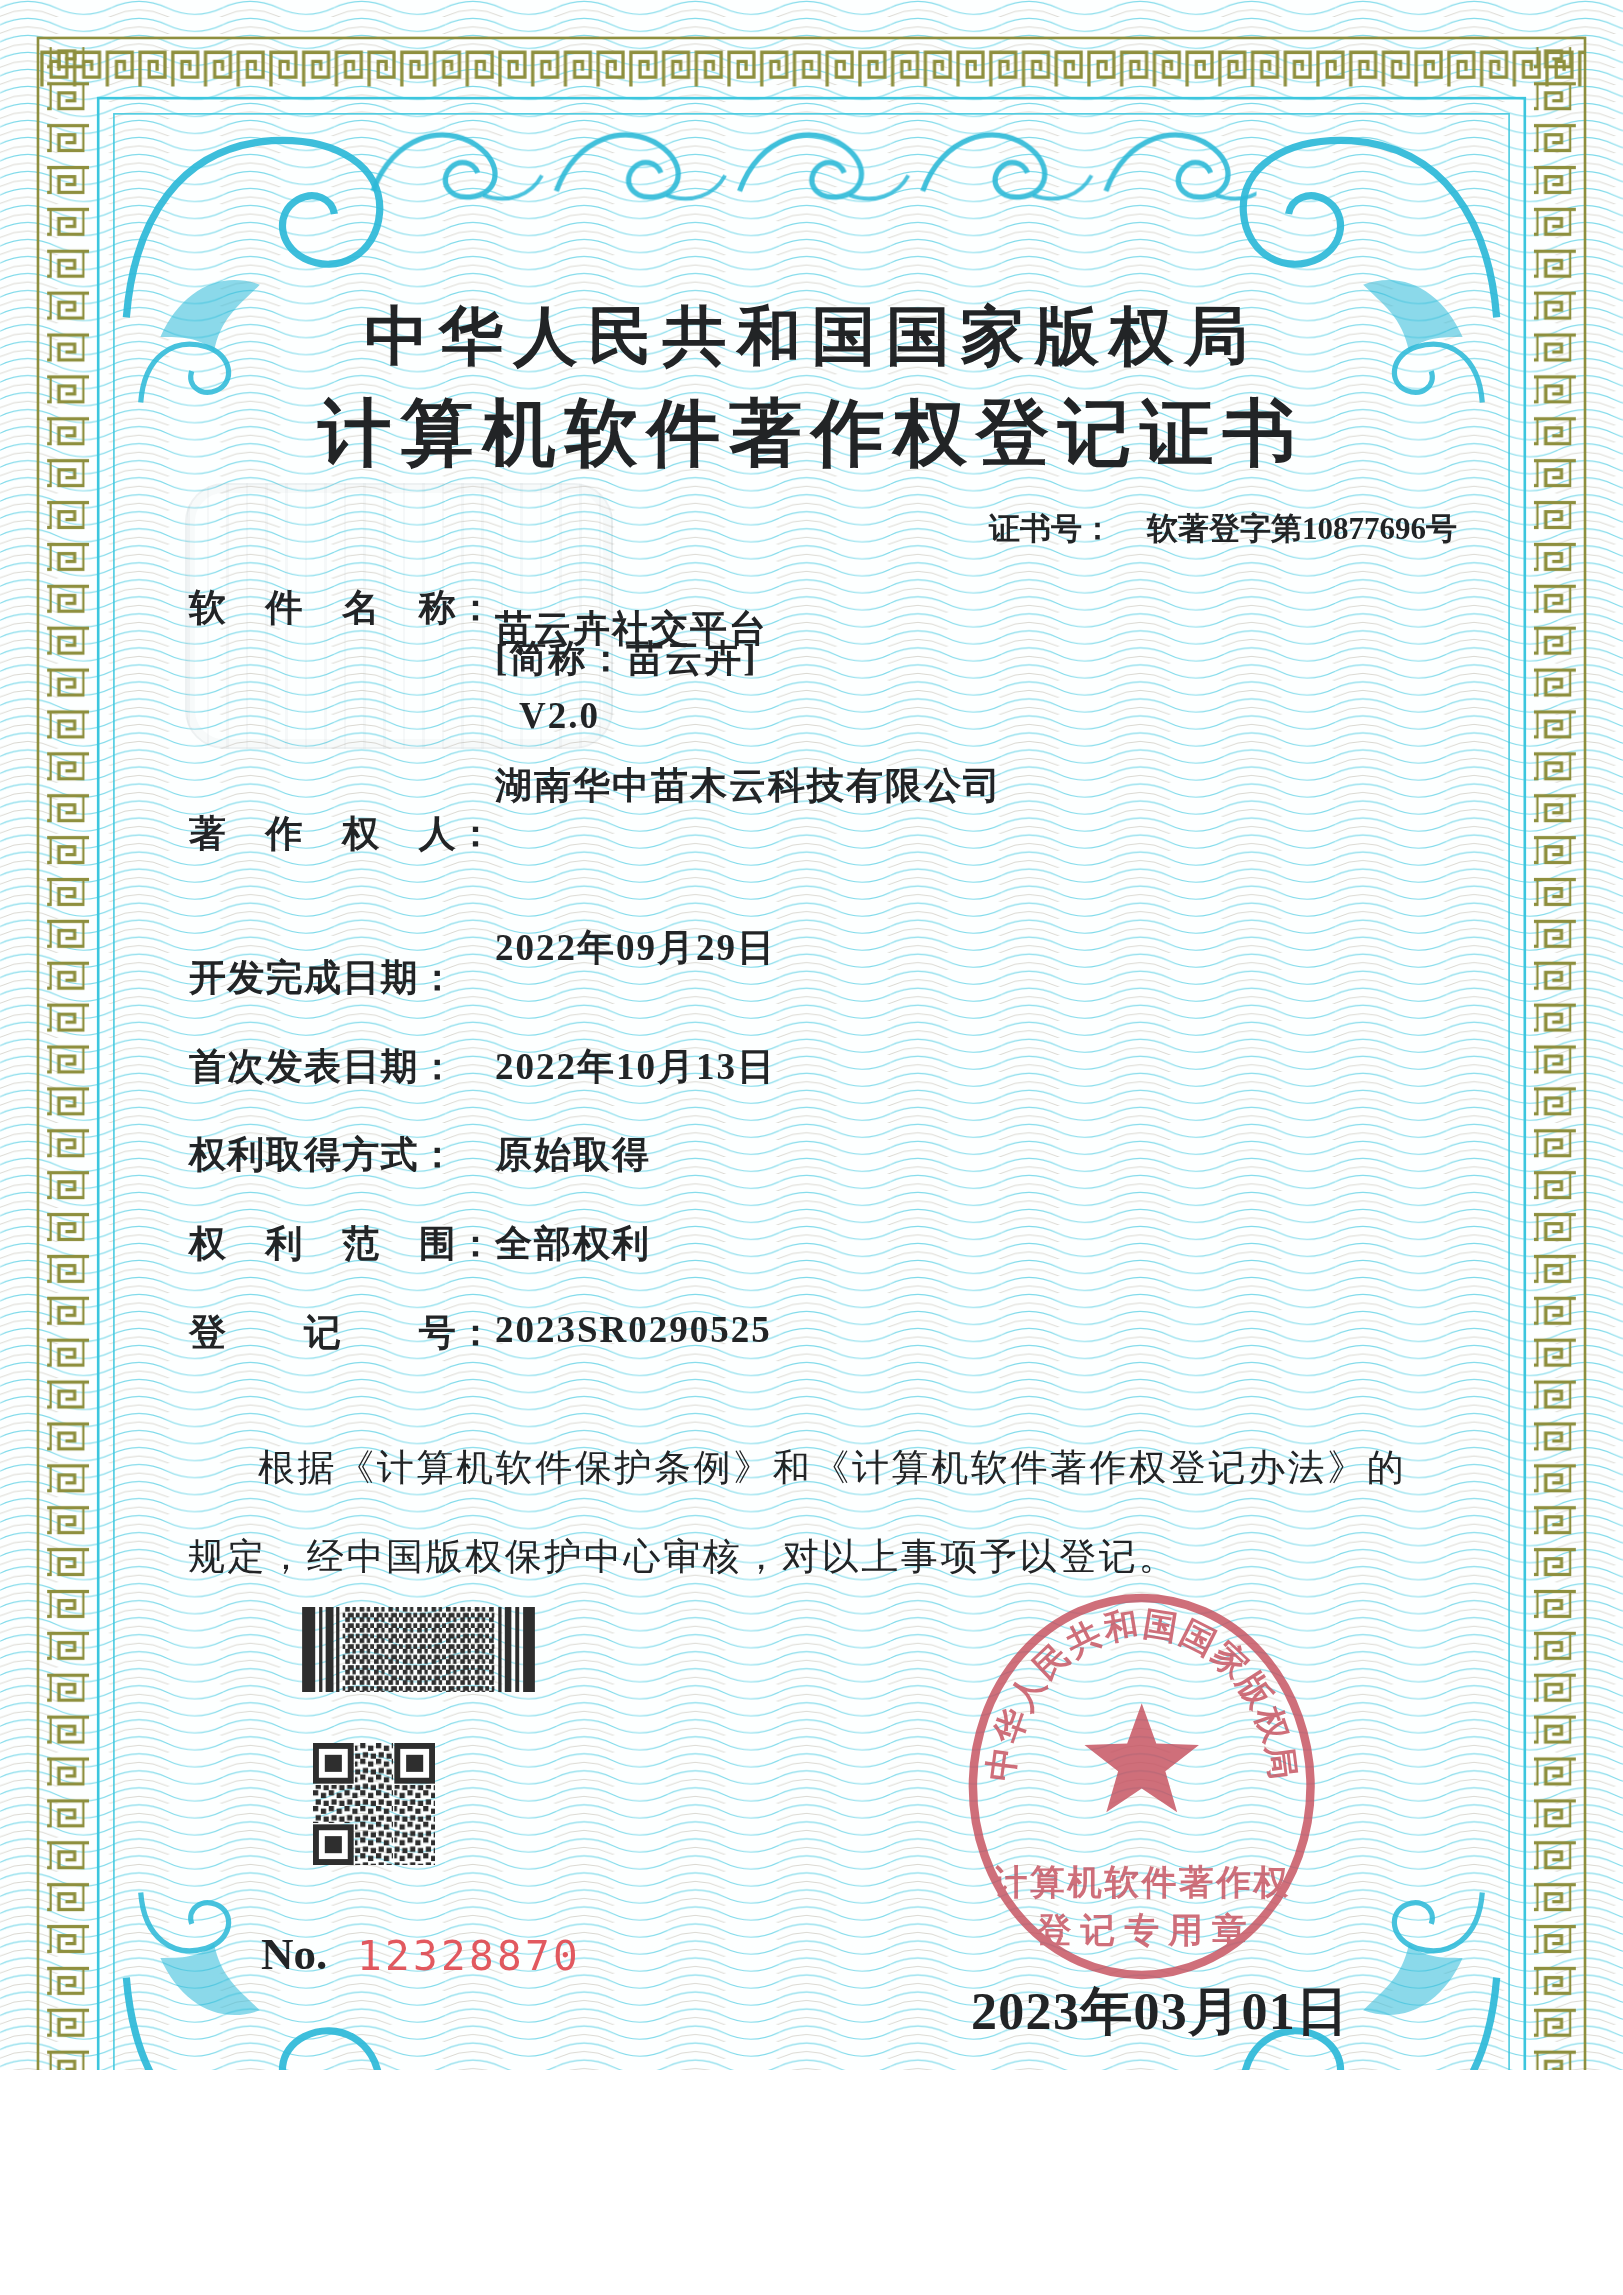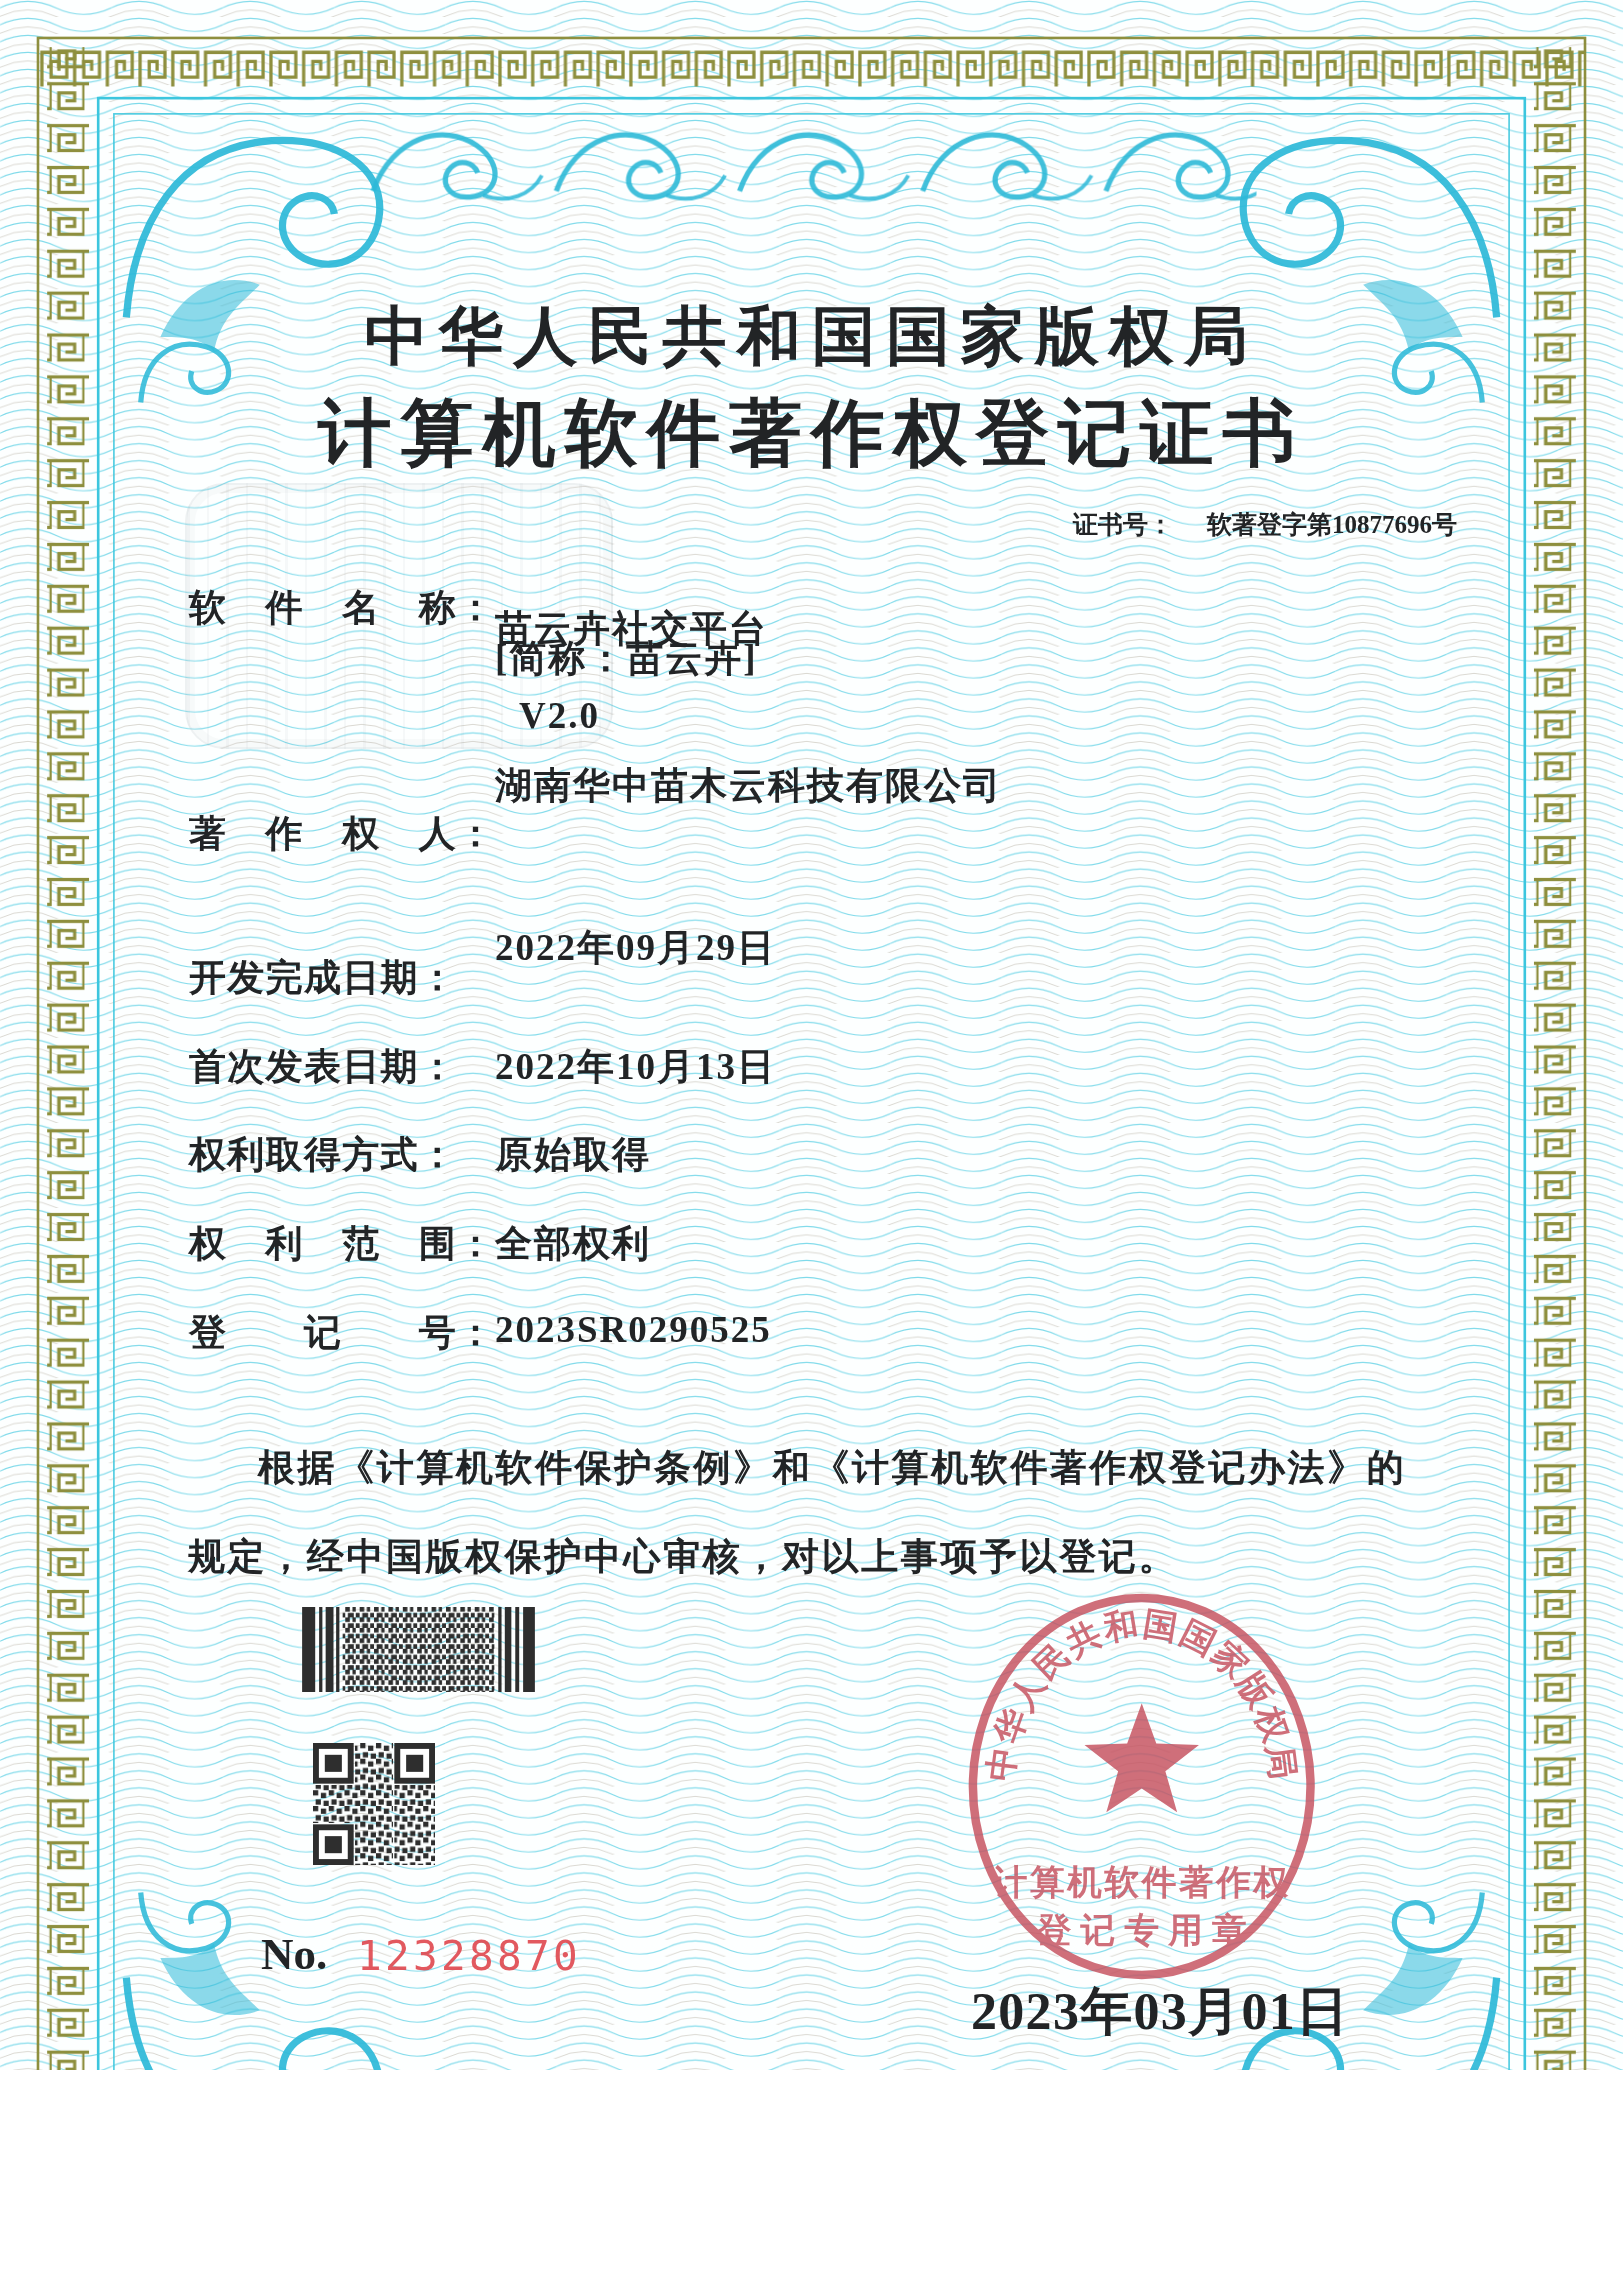--- a/index.html
+++ b/index.html
@@ -2,25 +2,25 @@
 <html style="font-size:10.5px"><head>
 <meta charset="utf-8">
 <style>
   html,body{margin:0;padding:0;}
   body{width:1623px;height:2295px;background:#ffffff;font-family:"Liberation Serif","DejaVu Serif",serif;color:#222426;}
   .page{position:relative;width:1623px;height:2070px;overflow:hidden;background:#fdffff;}
   .layer{position:absolute;left:0;top:0;width:1623px;height:2295px;}
   .abs{position:absolute;white-space:nowrap;}
   .title1{left:0;right:0;top:293px;text-align:center;font-size:64px;font-weight:bold;letter-spacing:10.5px;}
   .title2{left:0;right:0;top:385px;text-align:center;font-size:73px;font-weight:bold;letter-spacing:9.2px;}
-  .certno{top:508px;right:166px;font-size:25px;font-weight:bold;}
+  .certno{top:508px;right:166px;font-size:31px;font-weight:bold;}
   .certno .gap{display:inline-block;width:34px;}
   .flabel{left:189px;font-size:37px;font-weight:bold;letter-spacing:1.3px;}
   .fvalue{left:495px;font-size:37px;font-weight:bold;letter-spacing:2px;}
-  .stmt{font-size:37px;font-weight:bold;letter-spacing:2.6px;}
+  .stmt{font-size:37px;font-weight:normal;letter-spacing:2.6px;}
   .serial-label{left:261px;top:1928px;font-size:45px;font-weight:bold;font-family:"Liberation Serif",serif;}
   .serial-value{left:357px;top:1932px;font-size:41px;font-family:"DejaVu Sans Mono",monospace;color:#e04b52;letter-spacing:3.3px;font-weight:normal;opacity:.92;}
   .issue-date{left:971px;top:1977px;font-size:52px;font-weight:bold;letter-spacing:1.3px;}
   .watermark{position:absolute;left:185px;top:483px;width:424px;height:262px;border:2px solid rgba(158,170,176,.30);border-radius:39px;
     box-shadow:inset 0 0 0 7.9px rgba(158,170,176,.10);
     background:repeating-linear-gradient(90deg,rgba(150,162,168,.14) 0 2.6px,transparent 2.6px 19.6px);
     opacity:.55;}
   svg text{font-family:"Liberation Serif","DejaVu Serif",serif;}
 </style>
 </head>

